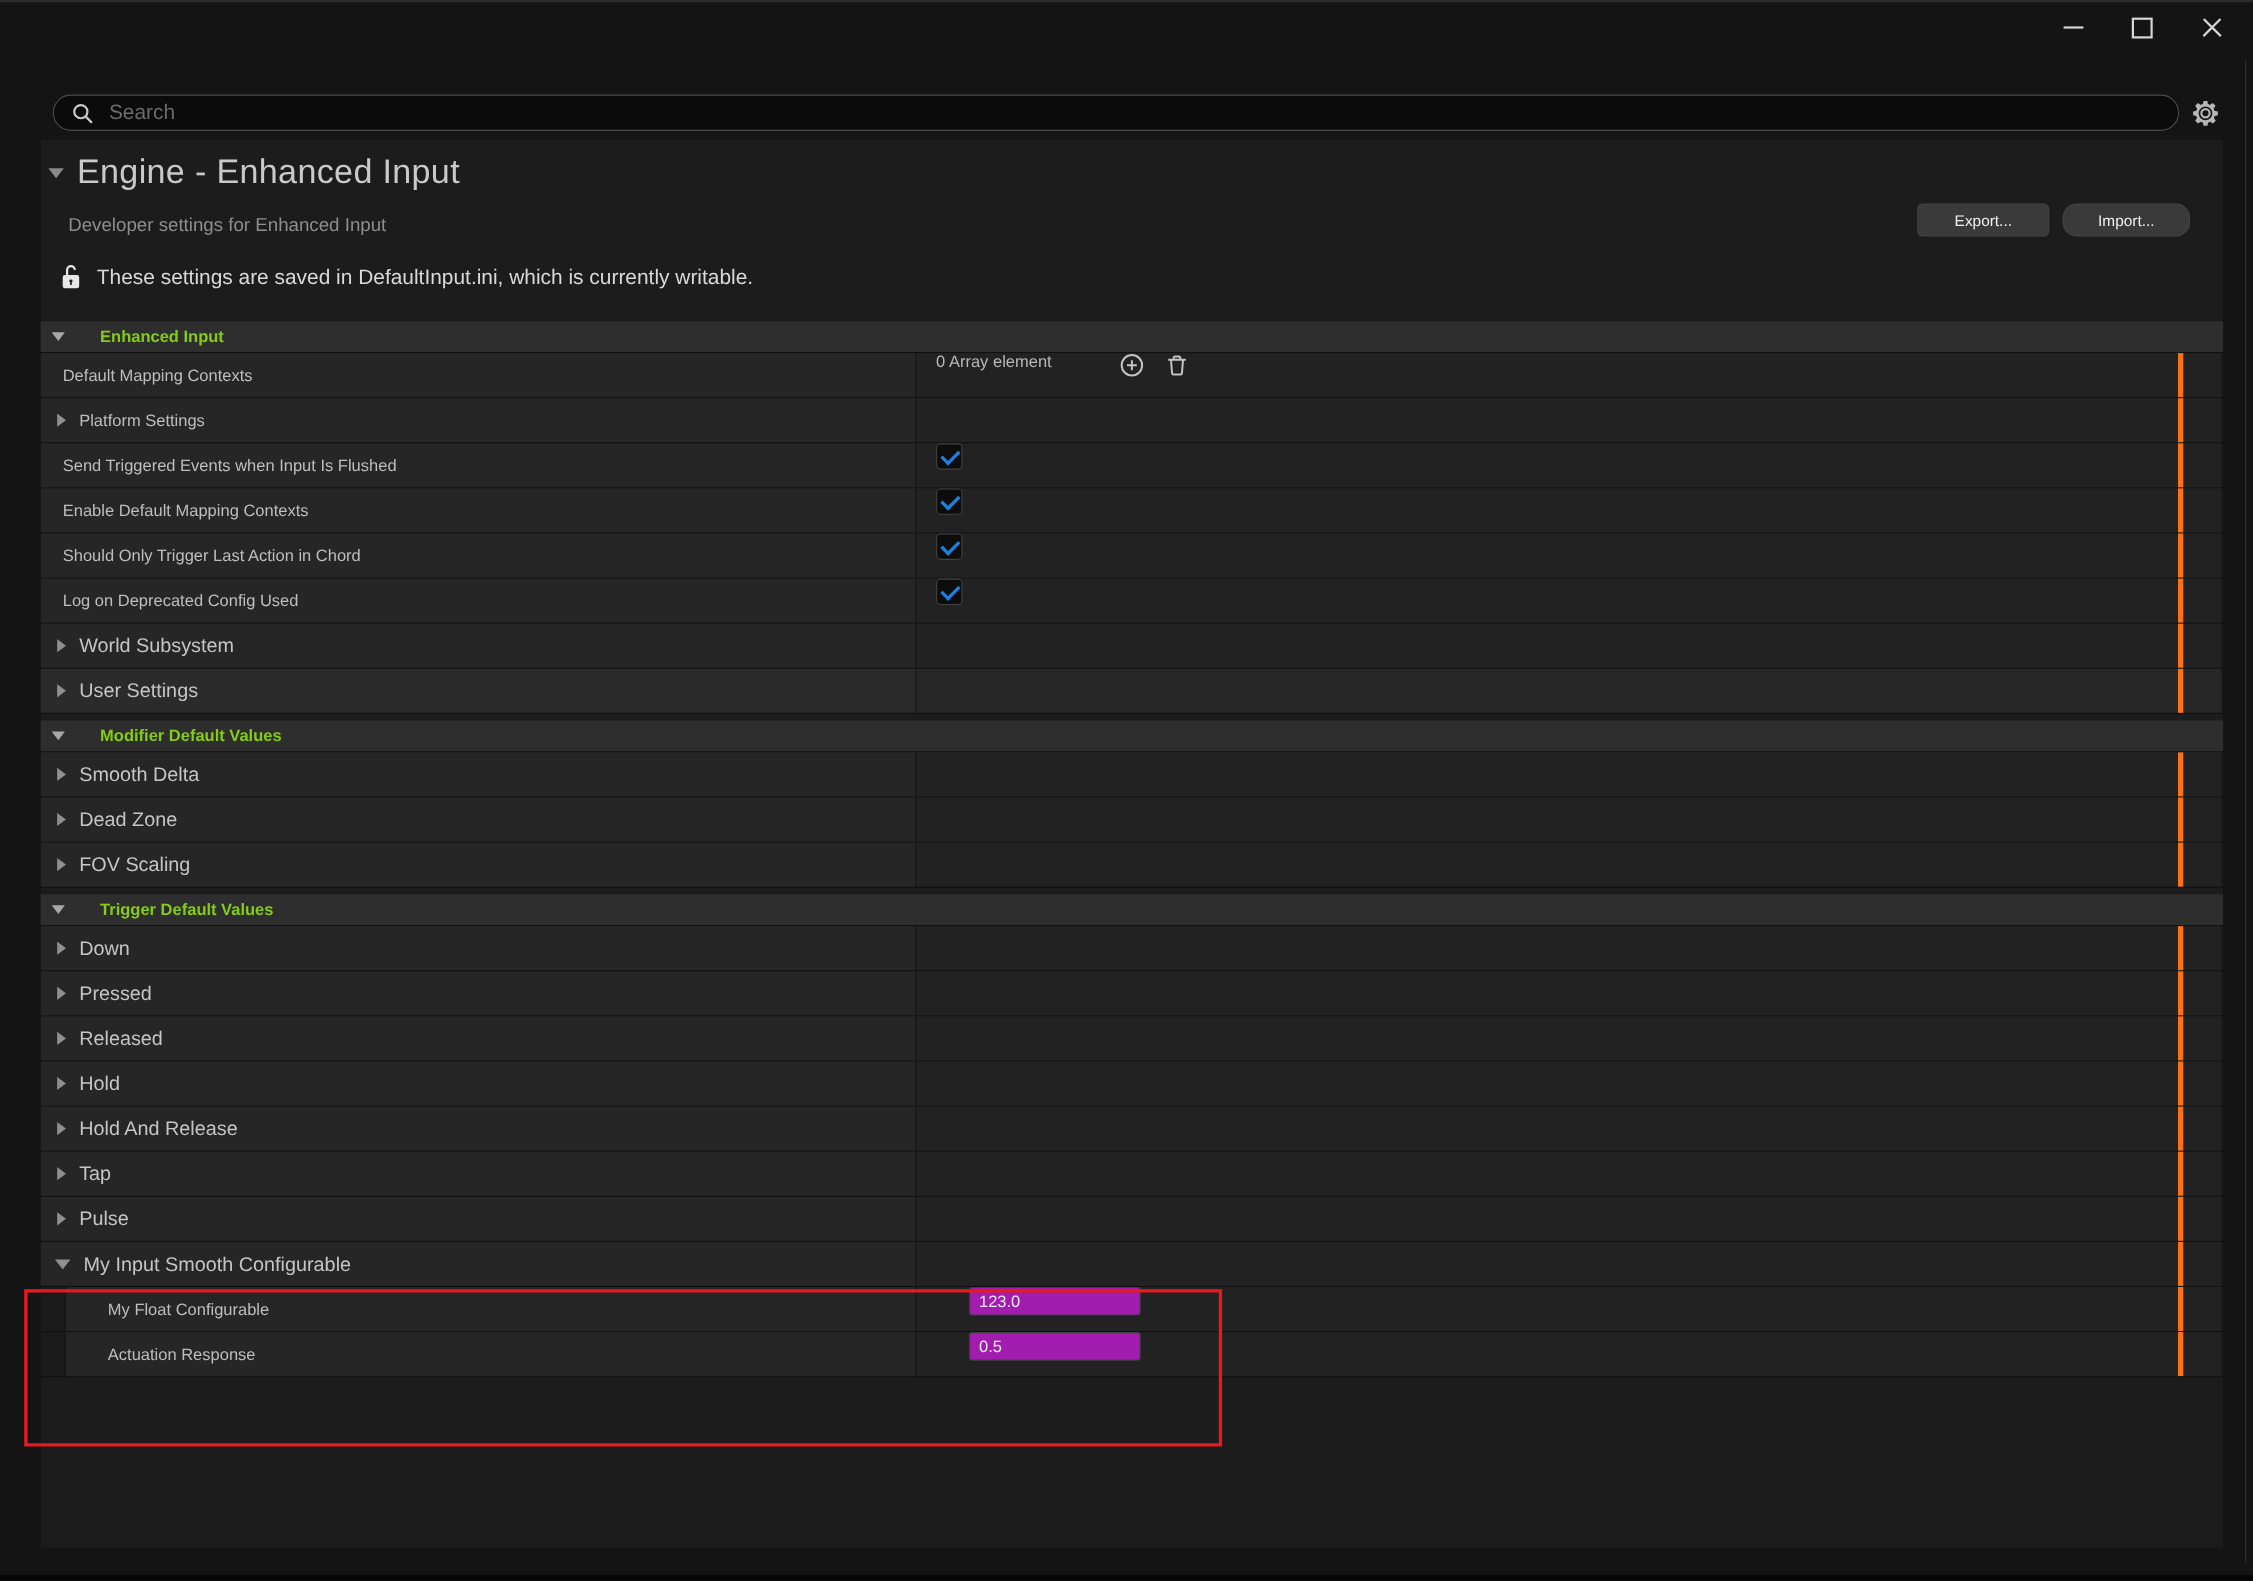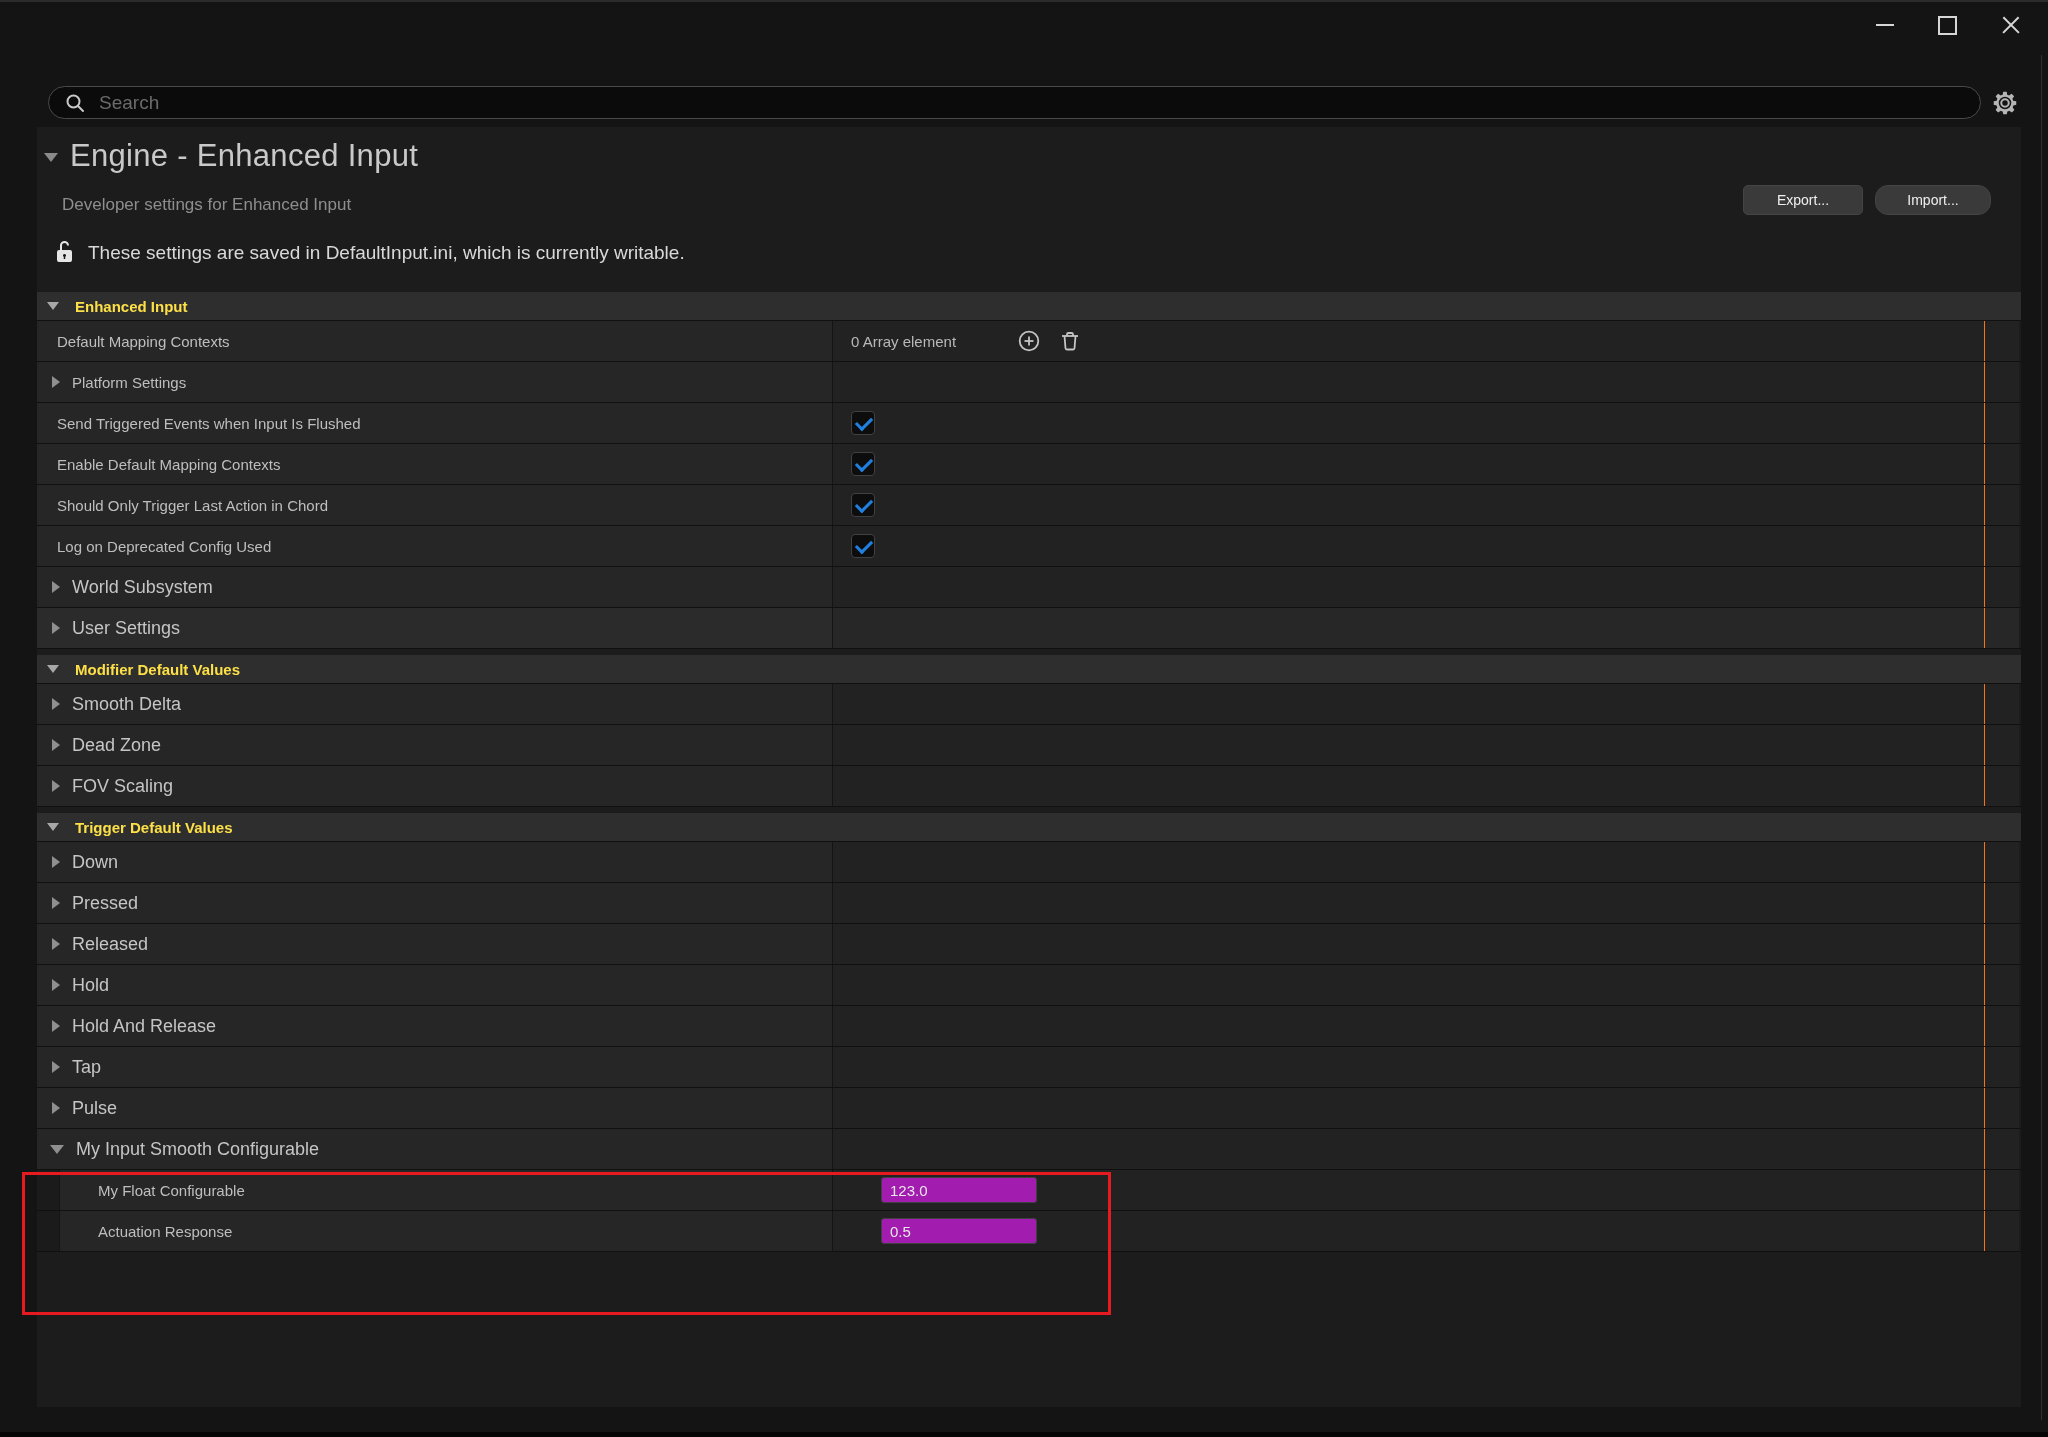--- a/index.html
+++ b/index.html
@@ -55,25 +55,25 @@
   .lock-icon{width:20px;height:26px;color:#e6e6e6;margin-right:12px;}
   .lock-text{font-size:19px;color:#d9d9d9;}
 
   
   .settings-table{left:37px;top:292px;width:1984px;}
   .row{display:flex;width:100%;border-bottom:1px solid #101010;box-sizing:border-box;}
   .cat-header{height:29px;background:#2e2e2e;align-items:center;}
   .cat-header.gap{margin-top:6px;}
   .cat-caret{width:0;height:0;margin-left:10px;
     border-left:6px solid transparent;border-right:6px solid transparent;border-top:8px solid #a8a8a8;}
-  .cat-label{margin-left:16px;font-size:15px;font-weight:bold;color:#fde047;}
+  .cat-label{margin-left:32px;font-size:15px;font-weight:bold;color:#84cc16;}
 
   .prop-row{height:41px;}
   .cell-label{width:796px;background:#262626;display:flex;align-items:center;box-sizing:border-box;border-right:1px solid #141414;}
-  .cell-value{width:1152px;background:#222222;display:flex;align-items:center;box-sizing:border-box;border-right:1px solid #f97316;padding-left:18px;}
+  .cell-value{width:1152px;background:#222222;display:flex;align-items:flex-start;box-sizing:border-box;border-right:5px solid #f97316;padding-left:18px;}
   .cell-reset{width:34px;background:#222222;}
   .row-lighter .cell-label{background:#2b2b2b;}
   .row-lighter .cell-value,.row-lighter .cell-reset{background:#272727;}
 
   .lbl-sm{font-size:15px;color:#bebebe;}
   .lbl-lg{font-size:18px;color:#c5c5c5;}
   .pad-plain{padding-left:20px;}
   .arrow-right{width:0;height:0;margin-left:15px;
     border-top:6px solid transparent;border-bottom:6px solid transparent;border-left:8px solid #8f8f8f;}
   .arrow-down{width:0;height:0;margin-left:13px;

